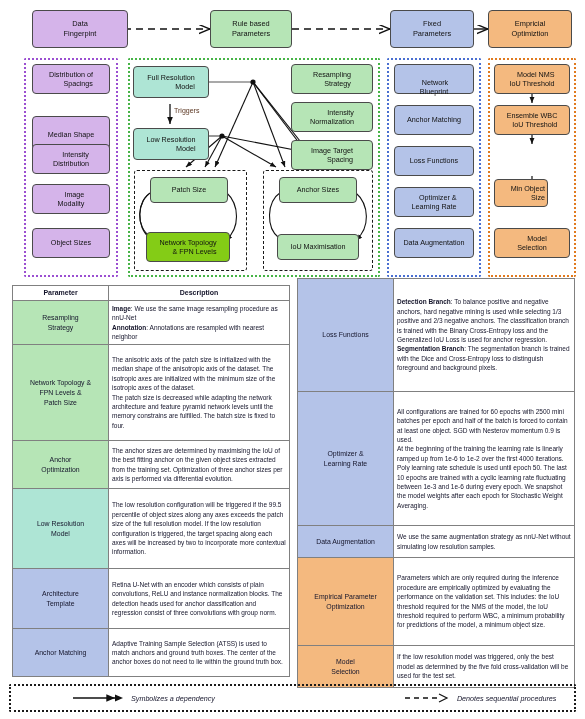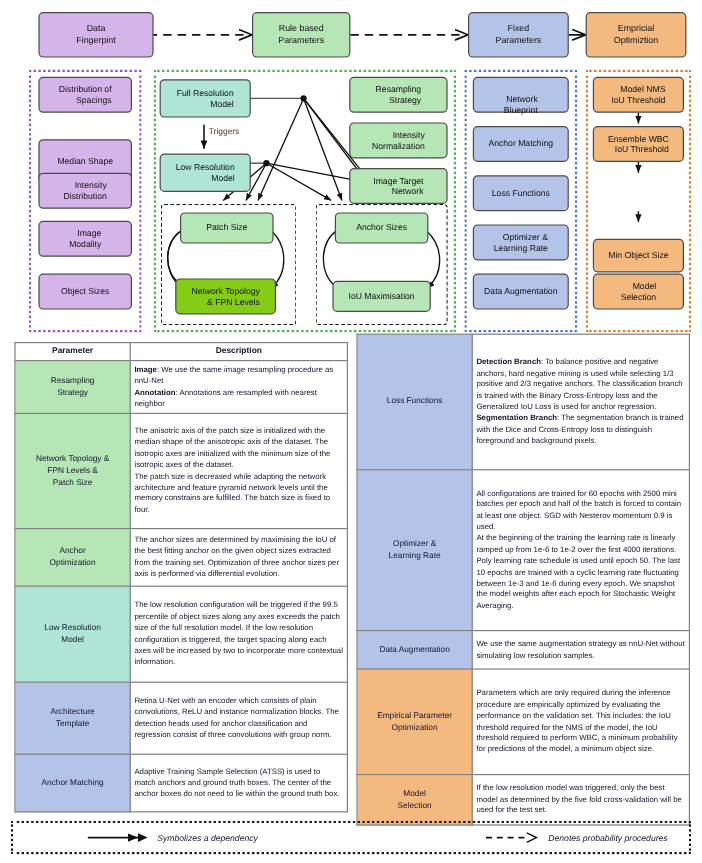--- a/index.html
+++ b/index.html
@@ -170,21 +170,21 @@
   <div class="node" style="left:291px;top:64px;width:82px;height:30px;background:#b6e5b6;">
     <span style="white-space:pre-line;">Resampling
 Strategy</span>
     </div>
   <div class="node" style="left:291px;top:102px;width:82px;height:30px;background:#b6e5b6;">
     <span style="white-space:pre-line;">Intensity
 Normalization</span>
     </div>
   <div class="node" style="left:291px;top:140px;width:82px;height:30px;background:#b6e5b6;">
     <span style="white-space:pre-line;">Image Target
-Network</span>
+Spacing</span>
     </div>
 
   <div class="node" style="left:150px;top:177px;width:78px;height:26px;background:#b6e5b6;">
     <span style="white-space:pre-line;">Patch Size</span>
     </div>
   <div class="node" style="left:146px;top:232px;width:84px;height:30px;background:#84cc16;">
     <span style="white-space:pre-line;">Network Topology
 &amp; FPN Levels</span>
     </div>
   <div class="node" style="left:279px;top:177px;width:78px;height:26px;background:#b6e5b6;">
@@ -218,21 +218,21 @@
     <line x1="532" y1="176" x2="532" y2="185" stroke="#111" stroke-width="1.2" marker-end="url(#solidarrow2)"></line>
   </svg>
   <div class="node" style="left:494px;top:64px;width:76px;height:30px;background:#f4b97f;">
     <span style="white-space:pre-line;">Model NMS
 IoU Threshold</span>
     </div>
   <div class="node" style="left:494px;top:105px;width:76px;height:30px;background:#f4b97f;">
     <span style="white-space:pre-line;">Ensemble WBC
 IoU Threshold</span>
     </div>
-  <div class="node" style="left:494px;top:199px;width:76px;height:28px;background:#f4b97f;">
+  <div class="node" style="left:494px;top:179px;width:54px;height:28px;background:#f4b97f;">
     <span style="white-space:pre-line;">Min Object Size</span>
     </div>
   <div class="node" style="left:494px;top:228px;width:76px;height:30px;background:#f4b97f;">
     <span style="white-space:pre-line;">Model
 Selection</span>
     </div>
 </div>
 
 <div id="tables">
   <table class="ptab" style="left:12px;top:0px;width:277px;">
@@ -319,15 +319,15 @@
       <line x1="0" y1="5" x2="42" y2="5" stroke="#111" stroke-width="1.4" marker-end="url(#solidarrow)"></line>
       <path d="M42,1.4 L50,5 L42,8.6 Z" fill="#111"></path>
     </svg>
     <span class="leg-txt" style="margin-left:6px;">Symbolizes a dependency</span>
   </div>
   <div class="leg-item" style="margin-left:190px;">
     <svg width="46" height="10">
       <line x1="0" y1="5" x2="36" y2="5" stroke="#111" stroke-width="1.3" stroke-dasharray="5,4"></line>
       <path d="M34,1 L42,5 L34,9" fill="none" stroke="#111" stroke-width="1.2"></path>
     </svg>
-    <span class="leg-txt" style="margin-left:6px;">Denotes probability procedures</span>
+    <span class="leg-txt" style="margin-left:6px;">Denotes sequential procedures</span>
   </div>
 </div>
 
 </body></html>

